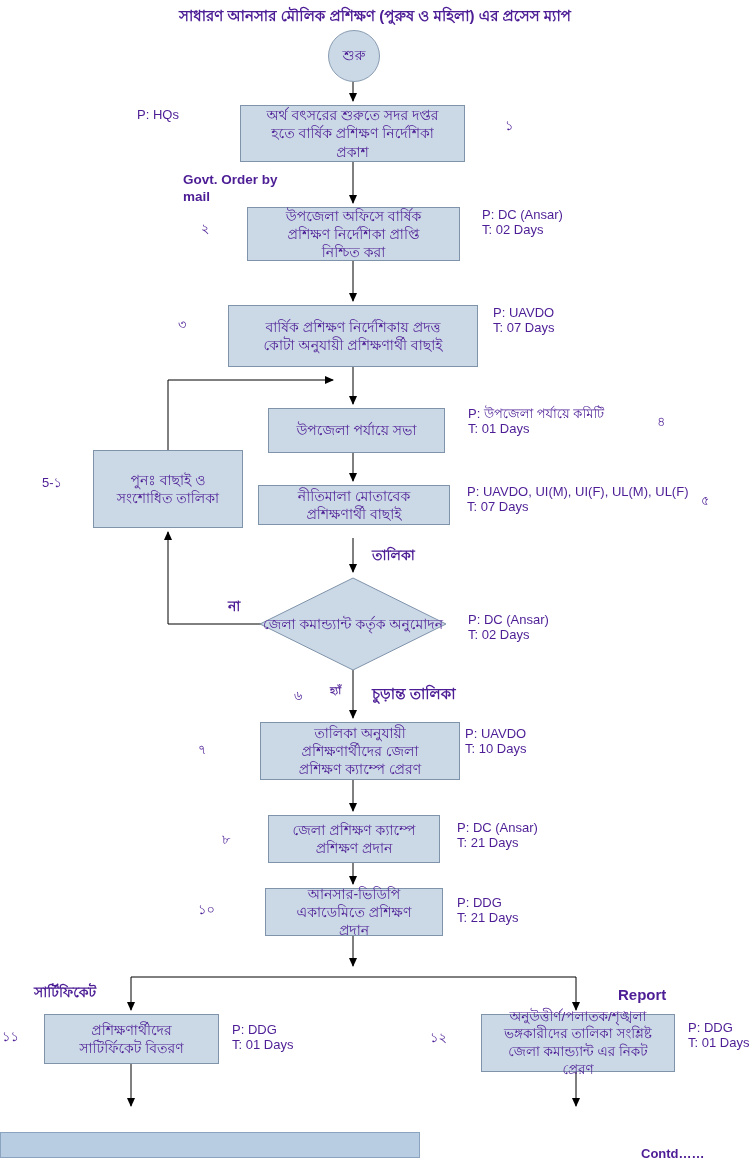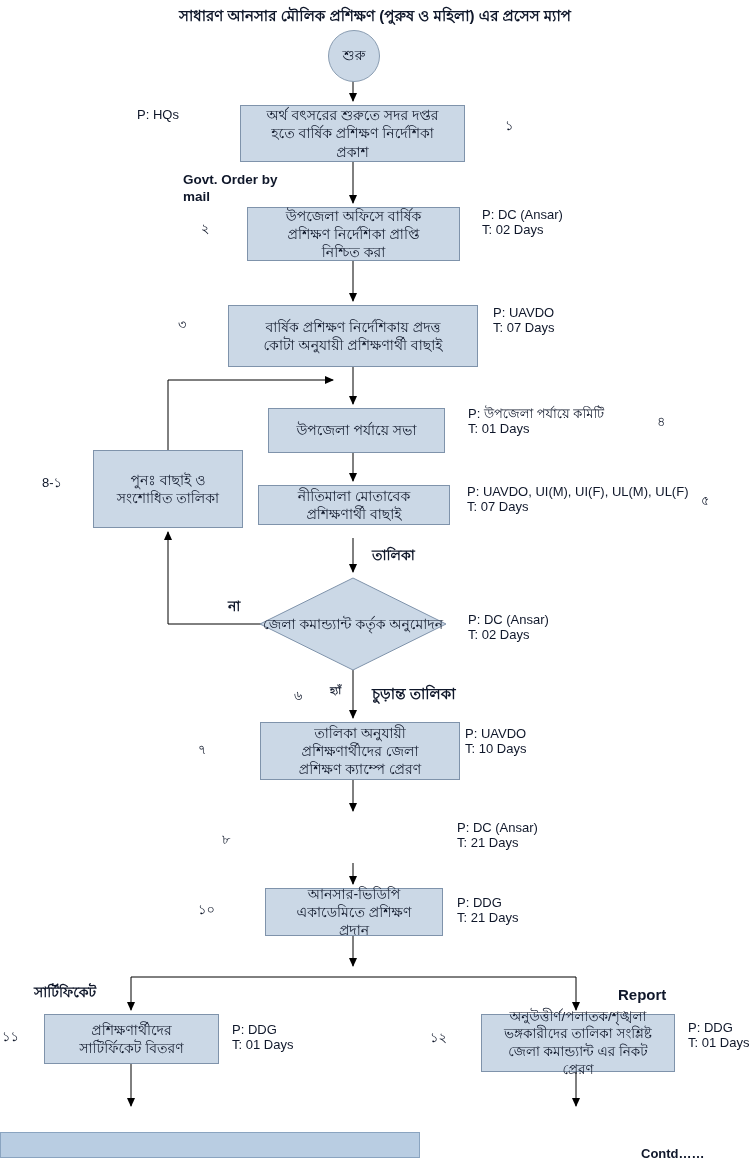--- a/index.html
+++ b/index.html
@@ -1,17 +1,17 @@
 <!DOCTYPE html>
 <html><head>
 <meta charset="utf-8">
 <style>
   html,body{margin:0;padding:0;background:#ffffff;}
   #canvas{position:relative;width:750px;height:1165px;background:#ffffff;overflow:hidden;
-          font-family:"Liberation Sans","DejaVu Sans",sans-serif;color:#0f172a;}
+          font-family:"Liberation Sans","DejaVu Sans",sans-serif;color:#4c1d95;}
   #wires{position:absolute;left:0;top:0;width:750px;height:1165px;z-index:0;}
   .node{position:absolute;z-index:2;background:#cbd8e6;border:1px solid #7f93ab;
         display:flex;align-items:center;justify-content:center;text-align:center;
         font-size:14px;line-height:1.3;padding:3px 20px;box-sizing:border-box;}
   .startnode{position:absolute;z-index:2;background:#cbd8e6;border:1px solid #8a9db2;
         border-radius:50%;display:flex;align-items:center;justify-content:center;
         font-size:14px;}
   .diamond-text{position:absolute;z-index:2;background:transparent;border:none;
         display:flex;align-items:center;justify-content:center;text-align:center;
         font-size:14px;line-height:1.35;}
@@ -104,20 +104,21 @@
   </div>
 
   <div class="node n1">অর্থ বৎসরের শুরুতে সদর দপ্তর হতে বার্ষিক প্রশিক্ষণ নির্দেশিকা প্রকাশ</div>
   <div class="node n2">উপজেলা অফিসে বার্ষিক প্রশিক্ষণ নির্দেশিকা প্রাপ্তি নিশ্চিত করা</div>
   <div class="node n3">বার্ষিক প্রশিক্ষণ নির্দেশিকায় প্রদত্ত কোটা অনুযায়ী প্রশিক্ষণার্থী বাছাই</div>
   <div class="node n4">উপজেলা পর্যায়ে সভা</div>
   <div class="node nfb">পুনঃ  বাছাই ও সংশোধিত তালিকা</div>
   <div class="node n5">নীতিমালা মোতাবেক প্রশিক্ষণার্থী বাছাই</div>
   <div class="diamond-text nd">জেলা কমান্ড্যান্ট কর্তৃক অনুমোদন</div>
   <div class="node n7">তালিকা অনুযায়ী প্রশিক্ষণার্থীদের জেলা প্রশিক্ষণ ক্যাম্পে প্রেরণ</div>
+  <div class="node n8">জেলা প্রশিক্ষণ ক্যাম্পে প্রশিক্ষণ প্রদান</div>
   <div class="node n10">আনসার-ভিডিপি একাডেমিতে প্রশিক্ষণ প্রদান</div>
   <div class="node n11">প্রশিক্ষণার্থীদের  সাটির্ফিকেট বিতরণ</div>
   <div class="node n12">অনুউত্তীর্ণ/পলাতক/শৃঙ্খলা ভঙ্গকারীদের তালিকা সংশ্লিষ্ট  জেলা কমান্ড্যান্ট এর নিকট প্রেরণ</div>
 
   <div class="pt a1">
     <div>P: HQs</div>
   </div>
   <div class="pt a2">
     <div>P: DC (Ansar)</div>
     <div>T: 02 Days</div>
@@ -158,21 +159,21 @@
     <div>P: DDG</div>
     <div>T: 01 Days</div>
   </div>
 
   <div class="num num1">১</div>
   <div class="num num2">২</div>
   <div class="num num3">৩</div>
   <div class="num num4">৪</div>
   <div class="num num5">৫</div>
   <div class="num num6">৬</div>
-  <div class="num num61">8-১</div>
+  <div class="num num61">5-১</div>
   <div class="num num7">৭</div>
   <div class="num num8">৮</div>
   <div class="num num10">১০</div>
   <div class="num num11">১১</div>
   <div class="num num12">১২</div>
 
   <div class="elabel bold l-govt">Govt. Order by mail</div>
   <div class="elabel l-talika">তালিকা</div>
   <div class="elabel l-na">না</div>
   <div class="elabel l-hya">হ্যাঁ</div>

